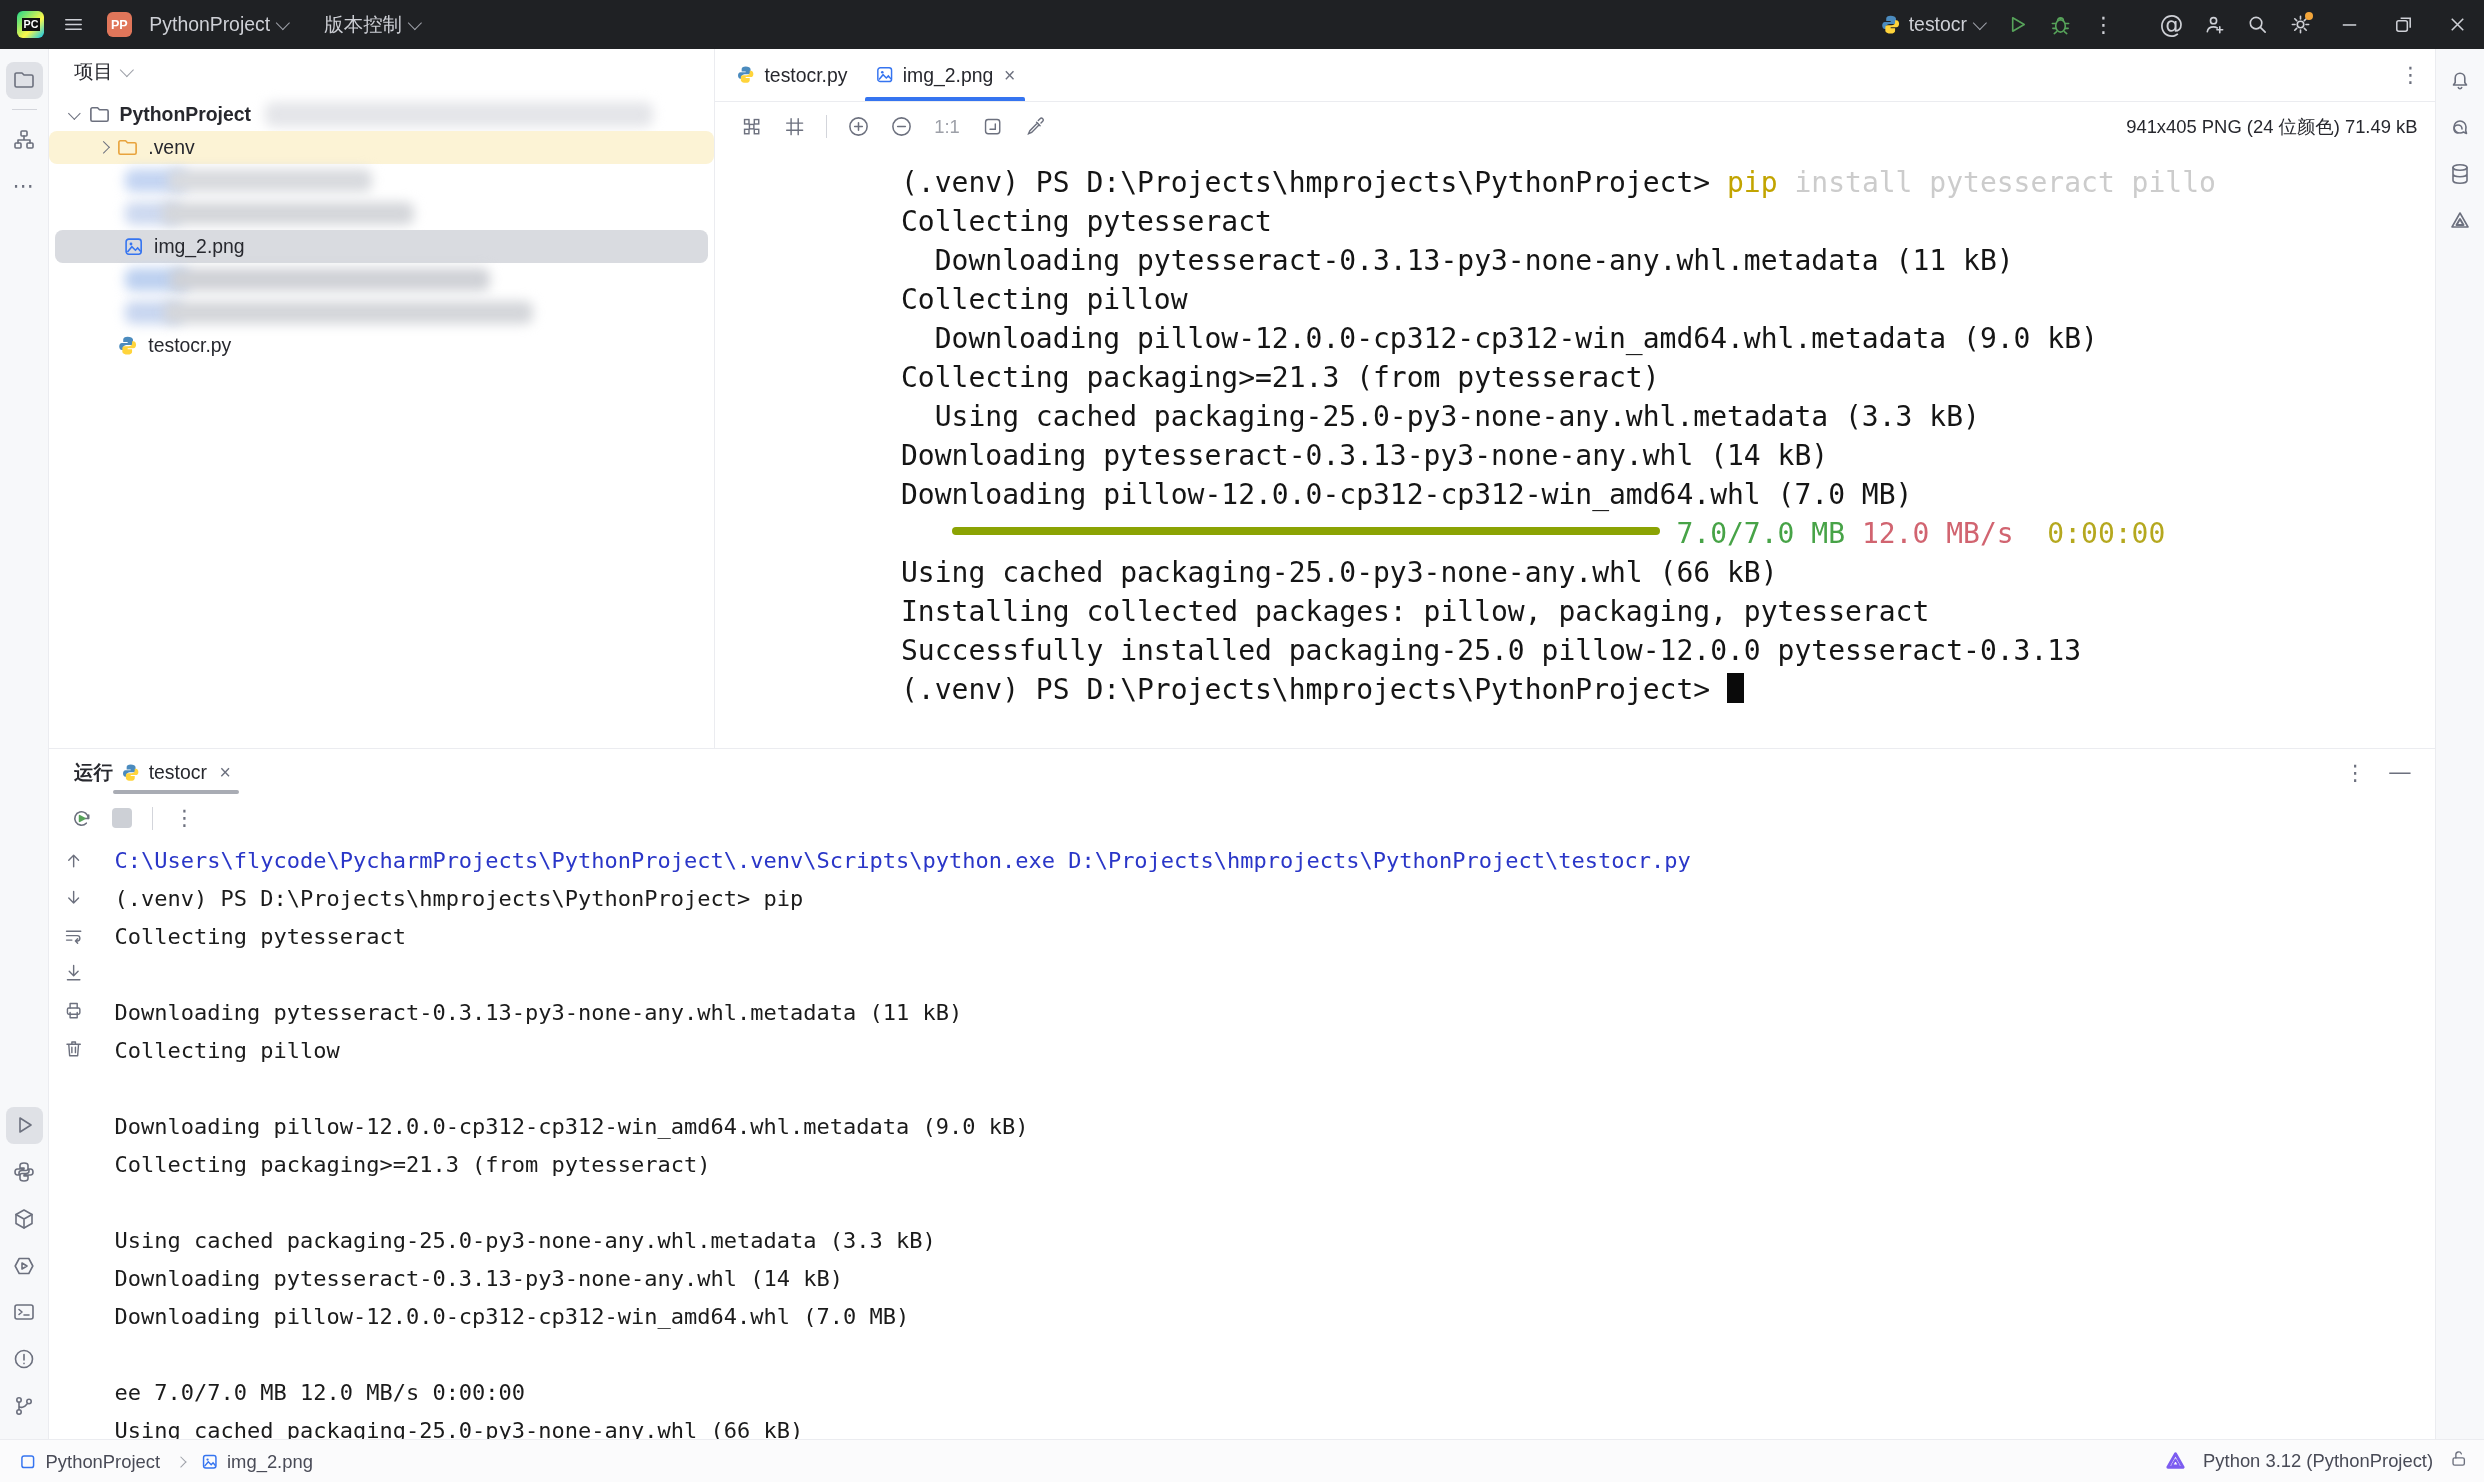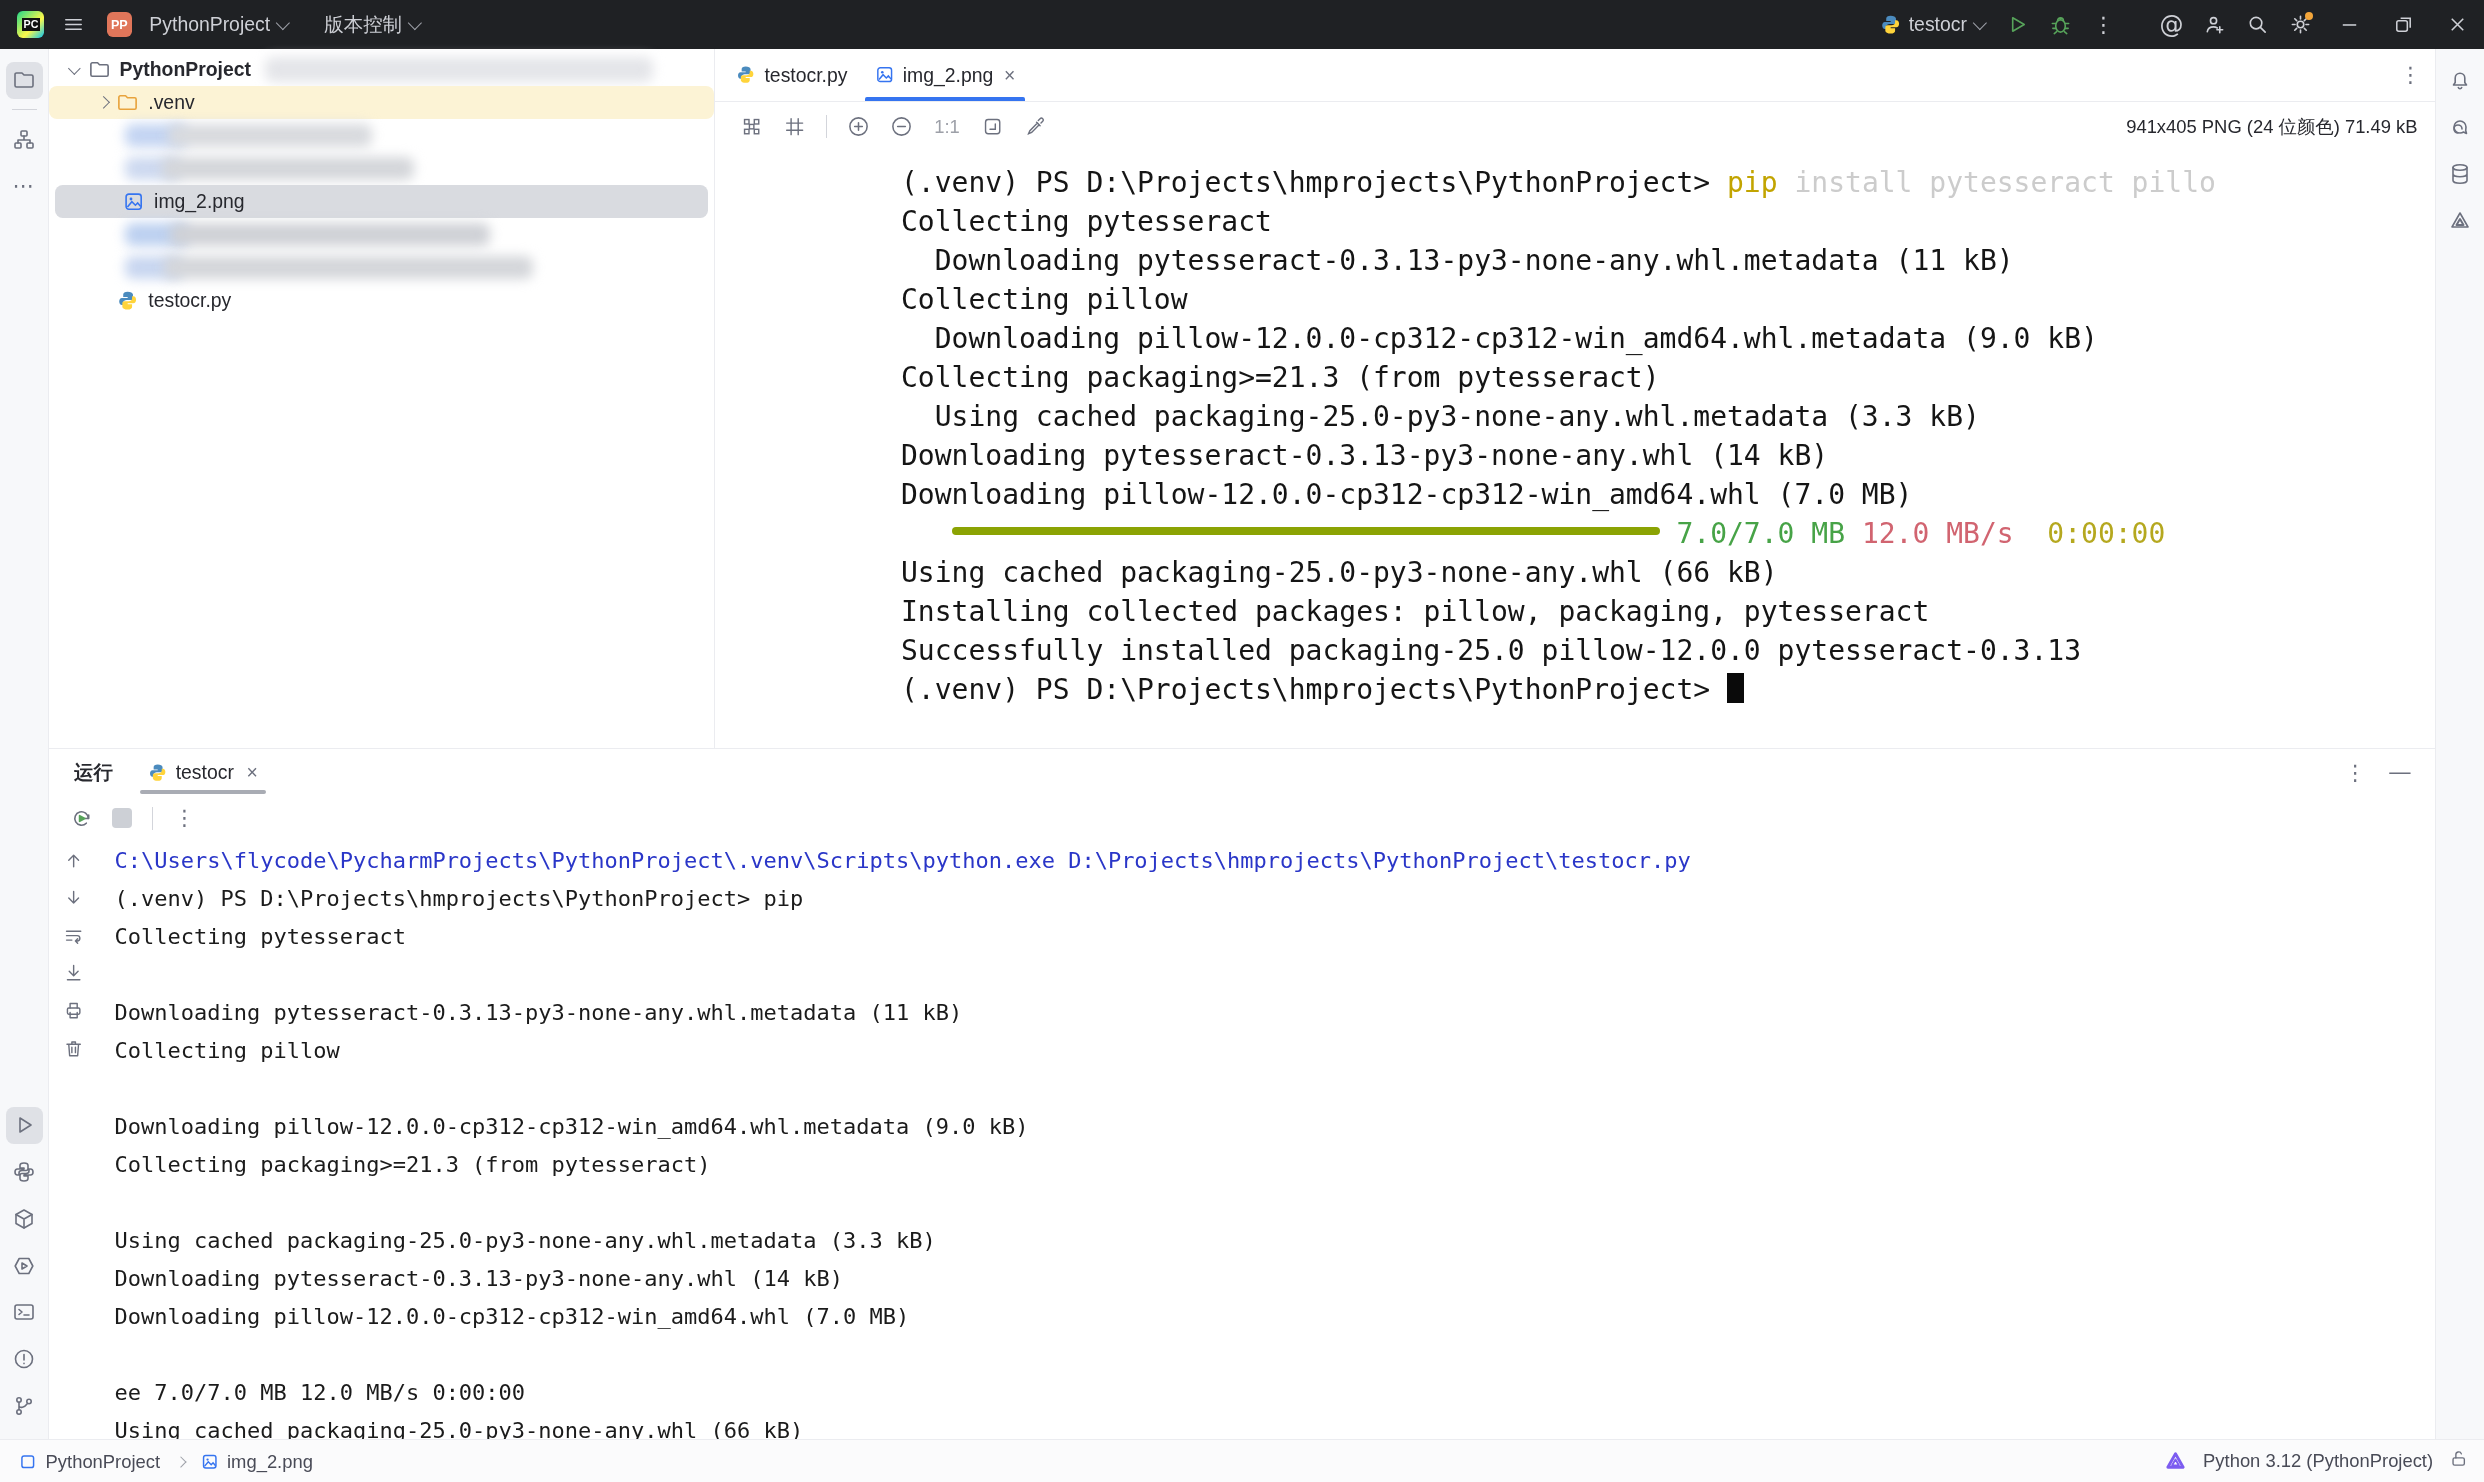--- a/index.html
+++ b/index.html
@@ -75,21 +75,21 @@
 
   .img-canvas{flex:1;position:relative;overflow:hidden;}
   .term-img{position:absolute;left:186px;top:11.6px;font-family:"DejaVu Sans Mono",monospace;
     font-size:28px;line-height:39px;color:#151515;white-space:pre;}
   .term-img .bar{display:inline-block;width:708px;height:7.8px;border-radius:3.9px;vertical-align:middle;margin-bottom:6.8px;}
   .term-img .cursor{display:inline-block;width:16.5px;height:30px;background:#0a0a0a;vertical-align:middle;margin-bottom:4.9px;}
 
   
   .run-panel{flex:1;border-top:1px solid #ebecf0;display:flex;flex-direction:column;min-height:0;background:#fff;}
   .rp-header{height:47px;display:flex;align-items:center;padding:0 15.5px 0 25px;flex:0 0 auto;}
-  .rp-title{font-size:19.4px;font-weight:bold;color:#27282e;margin-right:27px;}
+  .rp-title{font-size:19.4px;font-weight:bold;color:#27282e;}
   .rp-tab{display:flex;align-items:center;gap:8.7px;font-size:19.4px;position:relative;height:47px;padding:0 7.8px;}
   .rp-tab::after{content:"";position:absolute;left:0;right:0;bottom:1.9px;height:3.9px;background:#a9acb4;border-radius:1.9px;}
   .rp-tab .x{color:#6c707e;margin-left:3.9px;}
   .rp-header-right{margin-left:auto;display:flex;align-items:center;gap:5.8px;}
   .rp-hbtn{width:39px;height:35px;display:flex;align-items:center;justify-content:center;color:#6c707e;font-size:21.3px;}
   .rp-toolbar{height:44px;display:flex;align-items:center;padding-left:13.6px;gap:3.9px;flex:0 0 auto;}
   .rt-icon{width:37px;height:35px;display:flex;align-items:center;justify-content:center;}
   .rt-icon svg{stroke:#6c707e;fill:none;stroke-width:1.7;stroke-linecap:round;stroke-linejoin:round;}
   .stop-square{width:19.4px;height:19.4px;border-radius:3.9px;background:#cdd0d6;}
   .console-wrap{flex:1;display:flex;min-height:0;}
@@ -258,20 +258,24 @@
             <path d="M7 8.2v7.6M7 12c1 2.5 5.5 1.5 8-2"></path>
           </svg>
       </div>
       <div style="height:9.7px;"></div>
     </div>
 
     <div class="center-col">
       <div class="top-split">
 
         <div class="project-panel">
+          <div class="pp-header">
+            <span>项目</span>
+            <span class="chev-dn"></span>
+          </div>
           <div class="tree" id="tree">
               <div class="tree-row bold" style="padding-left: 21.3px;">
                 <span class="chev open"></span>
                 <span class="ticon">
                   <svg width="23" height="23" viewBox="0 0 24 24" fill="none" stroke="#6c707e" stroke-width="1.7" stroke-linejoin="round">
                     <path d="M3 6.5A1.5 1.5 0 014.5 5H10l2 2h7.5A1.5 1.5 0 0121 8.5v9A1.5 1.5 0 0119.5 19h-15A1.5 1.5 0 013 17.5z"></path>
                   </svg>
                 </span>
                 <span>PythonProject</span>
                 <div class="blob tail-blob"></div>

